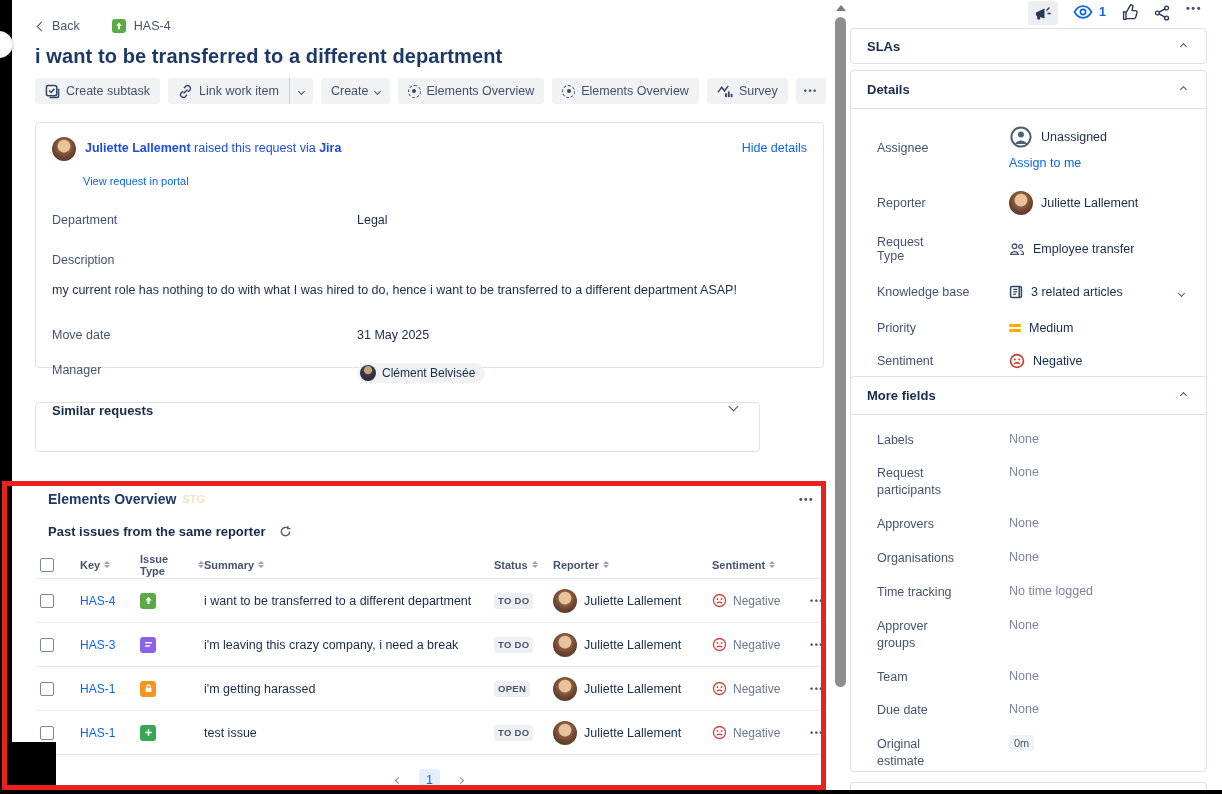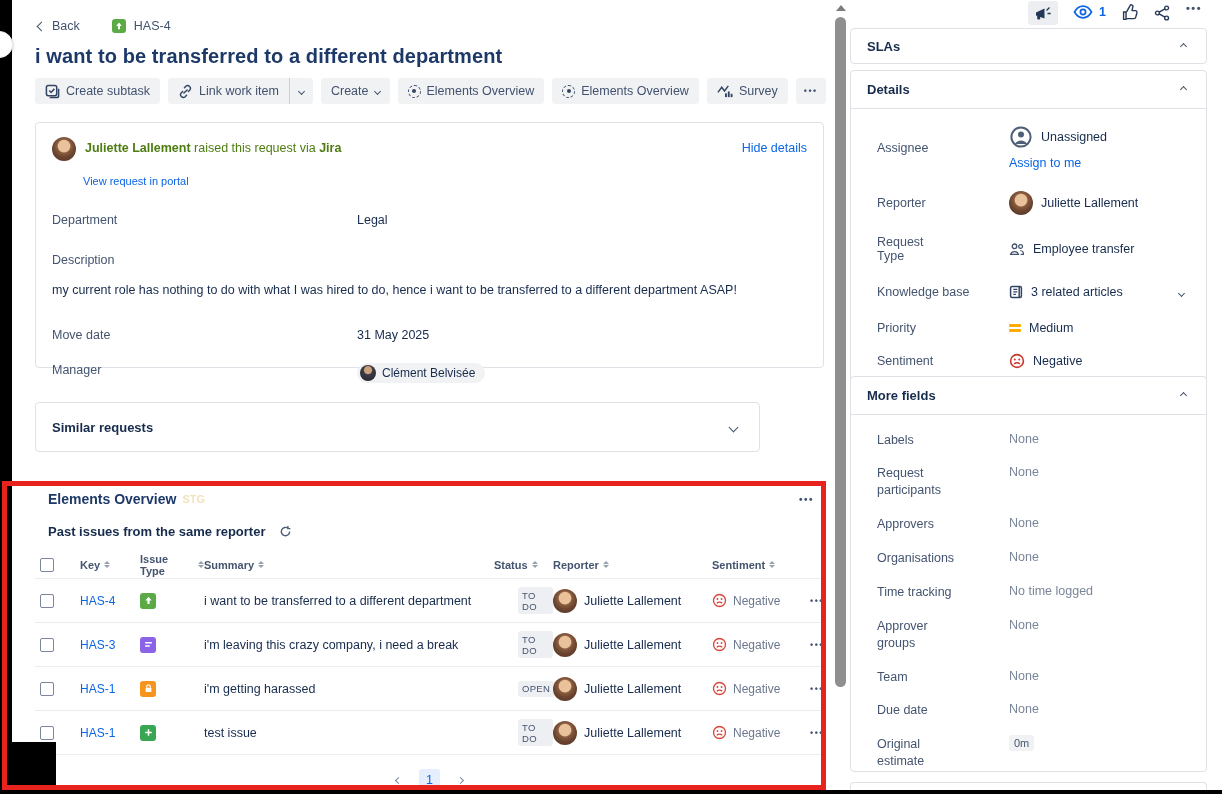--- a/index.html
+++ b/index.html
@@ -41,38 +41,38 @@
   .eo-icon::after { content:""; position:absolute; left:50%; top:50%; width:4px; height:4px; margin:-2px 0 0 -2px; border-radius:50%; background:#344563; }
   .dots { color:#44546F; letter-spacing:1.5px; font-size:9px; font-weight:700; cursor:pointer; }
 
   .card { background:#fff; border:1px solid #DFE1E6; border-radius:4px; }
   .req-card { position:absolute; left:23px; top:122px; width:789px; height:246px; padding:14px 16px; }
   .req-head { display:flex; align-items:flex-start; }
   .avatar { border-radius:50%; flex:0 0 auto; }
   .av-j { background:radial-gradient(circle at 50% 38%, #E9C29B 0%, #E9C29B 30%, #8A5C3E 36%, #6B4530 58%, #4F3222 100%); }
   .av-c { background:radial-gradient(circle at 50% 32%, #C9A27D 0%, #C9A27D 26%, #3C3A45 34%, #23222B 100%); }
   .av-24 { width:24px; height:24px; } .av-16 { width:16px; height:16px; }
-  .req-head .who { margin-left:9px; font-size:12.5px; color:#4d7c0f; padding-top:4px; }
+  .req-head .who { margin-left:9px; font-size:12.5px; color:#1d4ed8; padding-top:4px; }
   .req-head .who b { font-weight:700; }
   .link { color:#0C66E4; cursor:pointer; text-decoration:none; }
   .hide-details { margin-left:auto; font-size:12.5px; padding-top:4px; }
   .view-portal { position:absolute; left:47px; top:52px; font-size:11px; }
   .fgrid { display:grid; grid-template-columns:305px 1fr; align-items:start; }
   .flabel { font-size:12.5px; color:#44546F; }
   .fvalue { font-size:12.5px; color:#172B4D; }
   .row-dept { margin-top:52px; }
   .row-desclabel { margin-top:23px; }
   .desc-text { margin-top:15px; font-size:12.5px; color:#172B4D; width:98%; }
   .row-move { margin-top:31px; }
   .row-mgr { margin-top:21px; }
   .mgr-pill { display:inline-flex; align-items:center; gap:6px; background:#F1F2F4; border-radius:12px;
     padding:2px 10px 2px 3px; font-size:12px; color:#172B4D; cursor:pointer; }
 
   .similar-card { position:absolute; left:23px; top:402px; width:725px; height:50px; display:flex;
-    align-items:center; justify-content:space-between; padding:0 22px 0 16px; cursor:pointer; }
+    justify-content:space-between; padding:0 22px 0 16px; cursor:pointer; }
   .similar-card .t { font-size:13px; font-weight:700; color:#172B4D; }
 
   .eo { position:absolute; left:23px; top:481px; width:789px; }
   .eo-head { display:flex; align-items:center; padding:10px 10px 0 13px; }
   .eo-title { font-size:14px; font-weight:700; color:#1D3968; }
   .eo-wm { margin-left:6px; font-size:11px; font-weight:700; color:#F1E3BD; }
   .eo-head .dots { margin-left:auto; font-size:10px; }
   .eo-sub { display:flex; align-items:center; gap:14px; padding:17px 0 0 13px; }
   .eo-sub .t { font-size:13px; font-weight:700; color:#172B4D; }
   .refresh { cursor:pointer; display:inline-flex; }
@@ -84,22 +84,22 @@
   .col { flex:0 0 auto; display:flex; align-items:center; }
   .c-check { width:40px; } .c-key { width:60px; } .c-type { width:64px; } .c-sum { width:290px; }
   .c-status { width:59px; } .c-rep { width:159px; } .c-sent { width:98px; } .c-more { flex:1 1 auto; justify-content:flex-start; }
   .th { font-size:11px; color:#44546F; font-weight:600; }
   .sort { display:inline-flex; flex-direction:column; gap:1px; margin-left:4px; }
   .sort i { width:0; height:0; border-left:3px solid transparent; border-right:3px solid transparent; }
   .sort .u { border-bottom:3.5px solid #98A1B0; } .sort .d { border-top:3.5px solid #98A1B0; }
   .checkbox { width:14px; height:14px; border:1.6px solid #7A869A; border-radius:2px; background:#fff; cursor:pointer; }
   .key-link { font-size:12px; color:#0C66E4; text-decoration:none; cursor:pointer; }
   .sum-text { font-size:12.5px; color:#172B4D; }
-  .lozenge { display:inline-block; padding:2.5px 4px; font-size:9.5px; font-weight:400; letter-spacing:.3px;
-    color:#44546F; background:#EEEFF2; border-radius:3px;margin-left:24px; }
+  .lozenge { display:inline-block; padding:2.5px 4px; font-size:9.5px; font-weight:700; letter-spacing:.3px;
+    color:#44546F; background:#EEEFF2; border-radius:3px; }
   .rep-name { margin-left:7px; font-size:12.5px; color:#172B4D; }
   .sent-label { margin-left:6px; font-size:12px; color:#6B778C; }
   .pagination { display:flex; align-items:center; justify-content:center; gap:15px; margin-top:12px; height:26px; }
   .pg-cur { width:21px; height:22px; display:flex; align-items:center; justify-content:center; background:#E4EEFD;
     border-radius:3px; color:#0C66E4; font-size:12.5px; cursor:default; }
   .pg-arrow { cursor:pointer; display:inline-flex; padding:3px; }
   .pg-arrow .chv { border-color:#7A869A; }
 
   
   .scrollbar { position:absolute; left:833px; top:0; width:16px; height:794px; }

